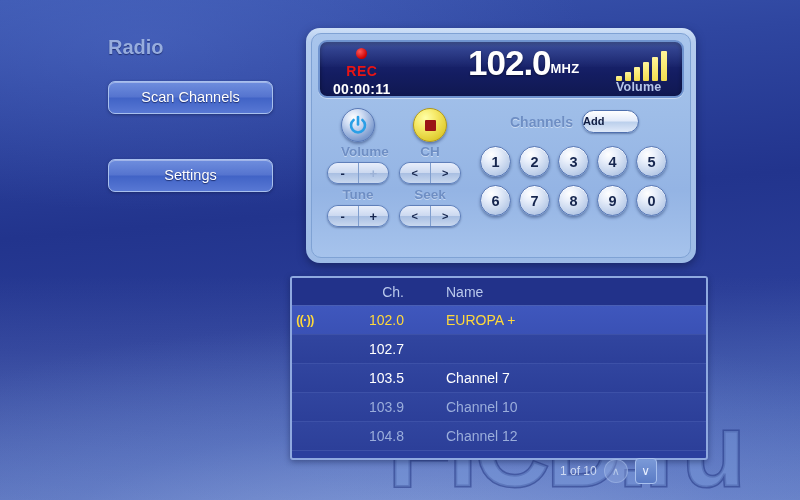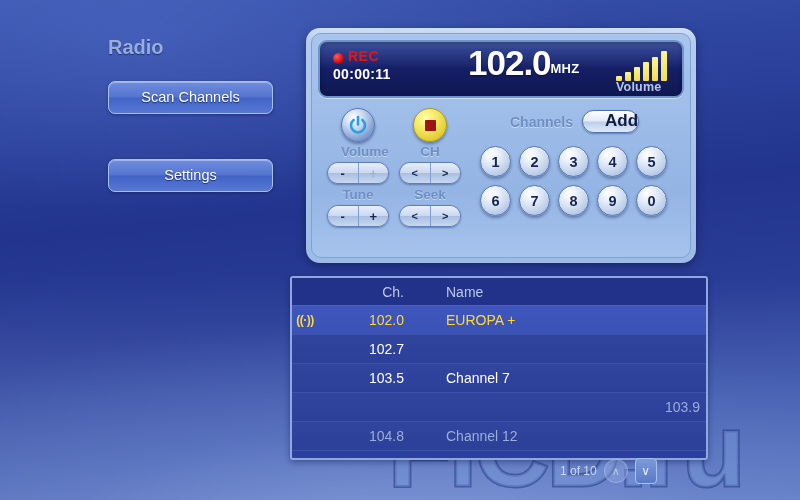--- a/index.html
+++ b/index.html
@@ -91,21 +91,21 @@
     background: linear-gradient(to bottom, #2a3a88 0%, #1d2a77 14%, #141d62 58%, #101851 100%);
     box-shadow: inset 0 2px 4px rgba(0,0,0,0.45), 0 1px 0 rgba(255,255,255,0.45);
     overflow: hidden;
   }
   #lcd-gloss {
     position: absolute; left: 0; right: 0; top: 0; height: 46%;
     background: linear-gradient(to bottom, rgba(120,150,225,0.30), rgba(120,150,225,0.02));
     pointer-events: none;
   }
   #rec-block { position: absolute; left: 13px; top: 6px; }
-  #rec-line { display: flex; align-items: flex-end; gap: 4px; }
+  #rec-line { display: flex; align-items: center; gap: 4px; flex-direction: column; }
   #rec-dot {
     width: 11px; height: 11px; border-radius: 50%;
     background: radial-gradient(circle at 35% 32%, #ff5a5a, #cc0000 70%);
   }
   #rec-text {
     font-size: 14px; font-weight: bold; color: #e81414;
     letter-spacing: 0.5px;
   }
   #rec-timer {
     font-size: 14px; font-weight: bold; color: #ffffff;
@@ -186,22 +186,22 @@
   
   #channel-row {
     position: absolute; left: 198px; top: 6px;
     display: flex; align-items: center; gap: 9px;
   }
   #channel-label { font-size: 14px; font-weight: bold; color: #6e8ec4; text-shadow: 0 1px 0 rgba(255,255,255,0.45); }
   #add-btn {
     width: 57px; height: 23px; border-radius: 12px;
     border: 1px solid #4f70ae;
     background: linear-gradient(to bottom, #ffffff 0%, #e3ebfa 46%, #bcd0ec 54%, #dfe9f9 100%);
-    font-size: 17px; font-weight: bold; color: #0f1c42;
-    line-height: 20px; text-align: right;
+    font-size: 11px; font-weight: bold; color: #0f1c42;
+    line-height: 20px; text-align: left;
     box-shadow: 0 1px 2px rgba(20,40,90,0.4);
     cursor: pointer;
   }
 
   
   #keypad { position: absolute; left: 168px; top: 46px; }
   .key-row { display: flex; gap: 8px; margin-bottom: 8px; }
   .key {
     width: 31px; height: 31px; border-radius: 50%;
     background: radial-gradient(circle at 36% 26%, #ffffff 0%, #eaf0fb 26%, #c3d3ec 64%, #9bb3da 100%);
@@ -394,20 +394,21 @@
         <div class="col-ch">102.7</div>
       </div>
       <div class="row">
         <div class="col-icon"></div>
         <div class="col-ch">103.5</div>
         <div class="col-name">Channel 7</div>
       </div>
       <div class="row faded">
         <div class="col-icon"></div>
         <div class="col-ch">103.9</div>
+        <div class="col-name">Channel 10</div>
       </div>
       <div class="row faded">
         <div class="col-icon"></div>
         <div class="col-ch">104.8</div>
         <div class="col-name">Channel 12</div>
       </div>
     </div>
 </div>
 
 <div id="pager">

